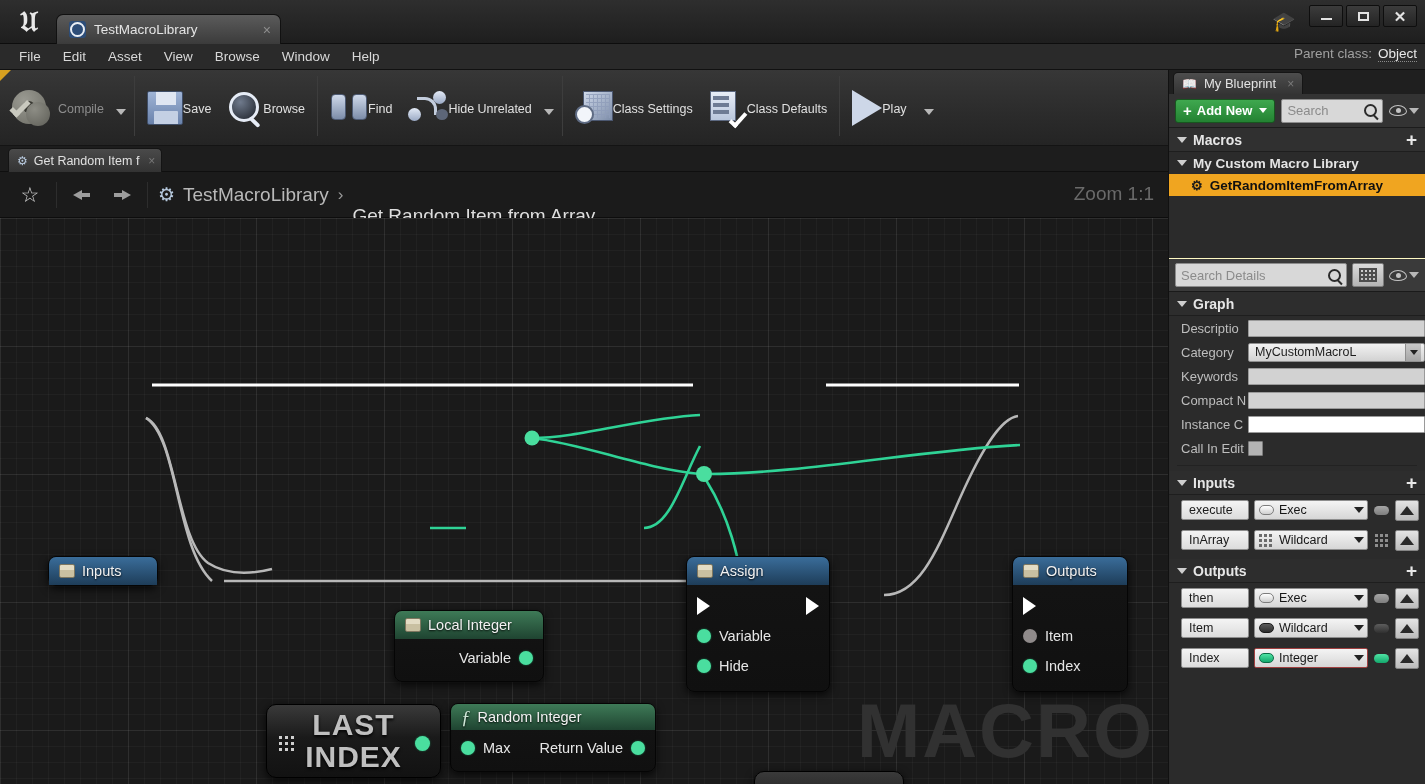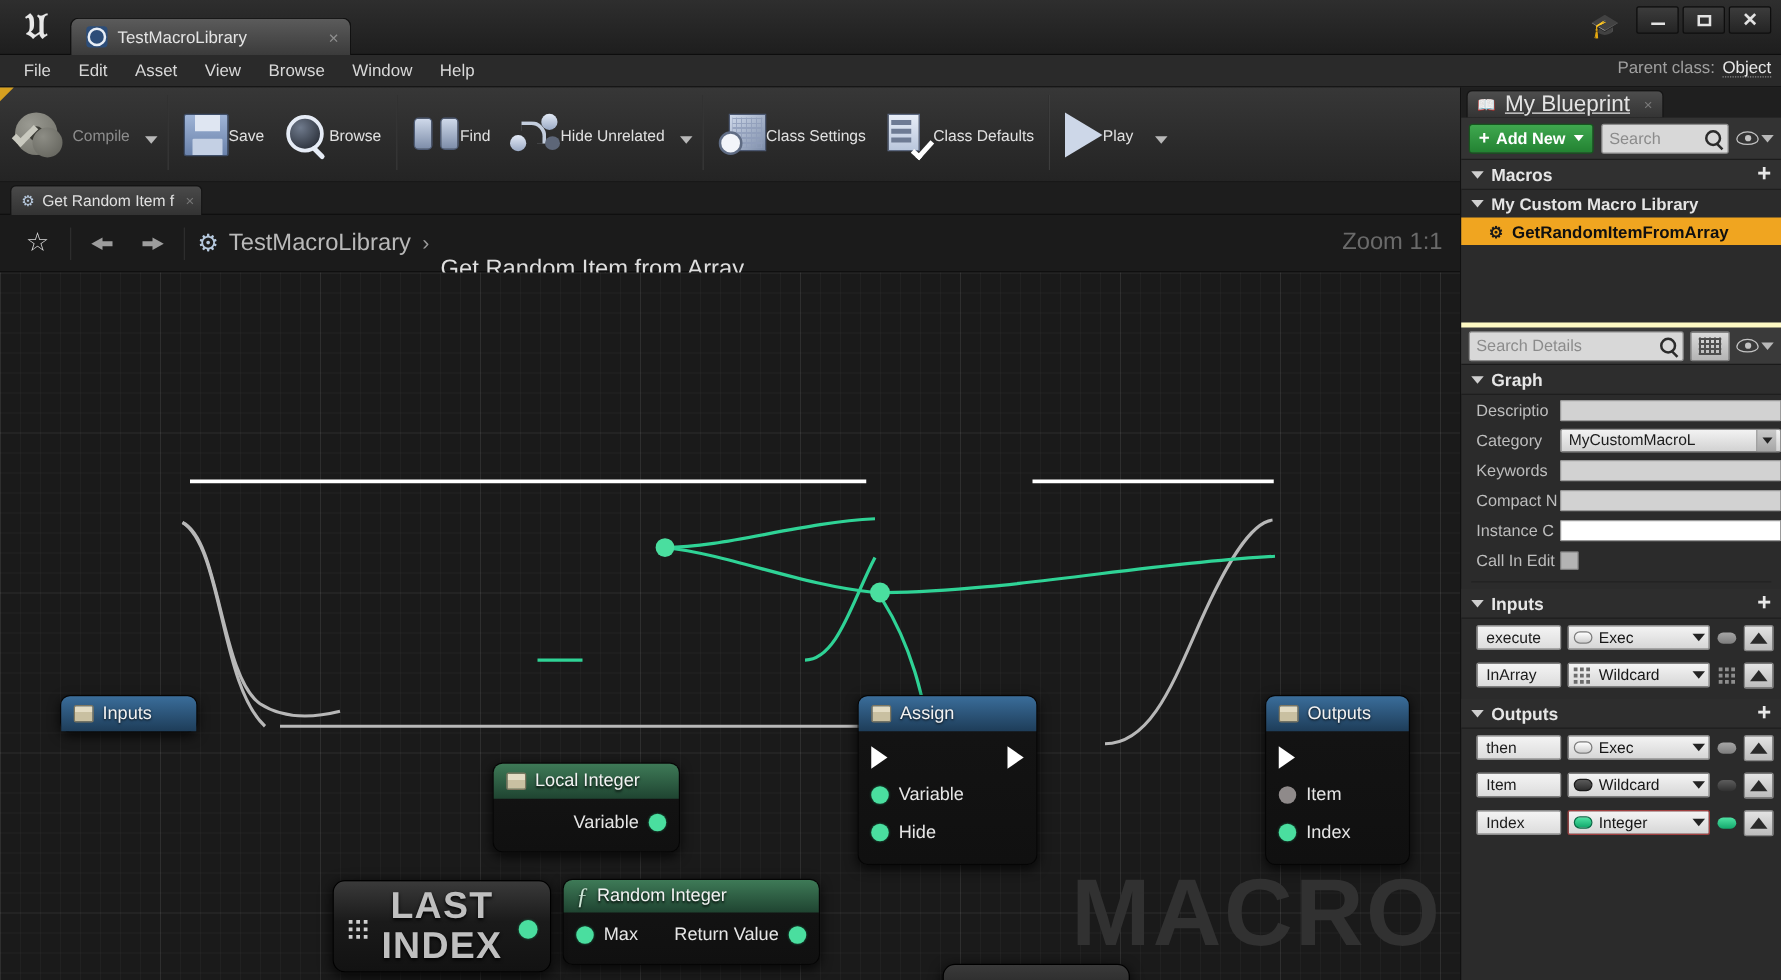--- a/index.html
+++ b/index.html
@@ -284,21 +284,21 @@
     background:#2b2b2b; border-left:1px solid #111;
   }
   .panel-tabrow { height:24px; position:relative; background:#1f1f1f; }
   .panel-tab {
     position:absolute; left:4px; top:2px; height:22px; padding:0 26px 0 8px;
     background:linear-gradient(180deg,#4d4d4d,#343434);
     border:1px solid #151515; border-bottom:none; border-radius:5px 5px 0 0;
     display:flex; align-items:center; gap:7px;
   }
   .panel-tab .pt-ico { font-size:12px; color:#b9c6d8; }
-  .panel-tab .pt-lbl { font-size:18px; color:#e3e3e3; white-space:nowrap;text-decoration:underline; }
+  .panel-tab .pt-lbl { font-size:13px; color:#e3e3e3; white-space:nowrap; }
   .panel-tab .pt-x { position:absolute; right:8px; font-size:12px; color:#7a7a7a; }
 
   .mb-toolrow {
     height:34px; background:#333; display:flex; align-items:center;
     gap:6px; padding:0 6px; border-bottom:1px solid #1c1c1c;
   }
   .addnew {
     height:24px; padding:0 7px; display:flex; align-items:center; gap:5px;
     background:linear-gradient(180deg,#3fa84f,#238232);
     border:1px solid #17561f; border-radius:3px;
@@ -329,21 +329,21 @@
   .tree-row { height:22px; display:flex; align-items:center; gap:6px; padding-left:8px; font-size:13.5px; color:#e4e4e4; font-weight:bold; }
   .tree-row.sel {
     background:#f0a520; color:#101010; font-weight:bold;
     padding-left:22px; gap:7px;
   }
   .tree-row.sel .gearg { color:#1a1a1a; font-size:13px; }
   .mb-spacer { height:62px; background:#2b2b2b; }
 
   .details-toolrow {
     height:34px; background:#3a3a3a; display:flex; align-items:center;
-    gap:5px; padding:0 6px; border-top:4px solid #fef9c3; border-bottom:1px solid #1a1a1a;
+    gap:5px; padding:0 6px; border-top:1px solid #fef9c3; border-bottom:1px solid #1a1a1a;
   }
   .gridbtn {
     width:32px;height:24px;background:linear-gradient(180deg,#dadada,#b4b4b4);
     border:1px solid #7d7d7d; border-radius:2px; display:flex;align-items:center;justify-content:center;
   }
   .gridbtn .g {
     width:18px;height:14px;
     background:repeating-linear-gradient(0deg,#4d4d4d 0 2px,transparent 2px 4px),
                repeating-linear-gradient(90deg,#4d4d4d 0 2px,transparent 2px 4px);
   }

